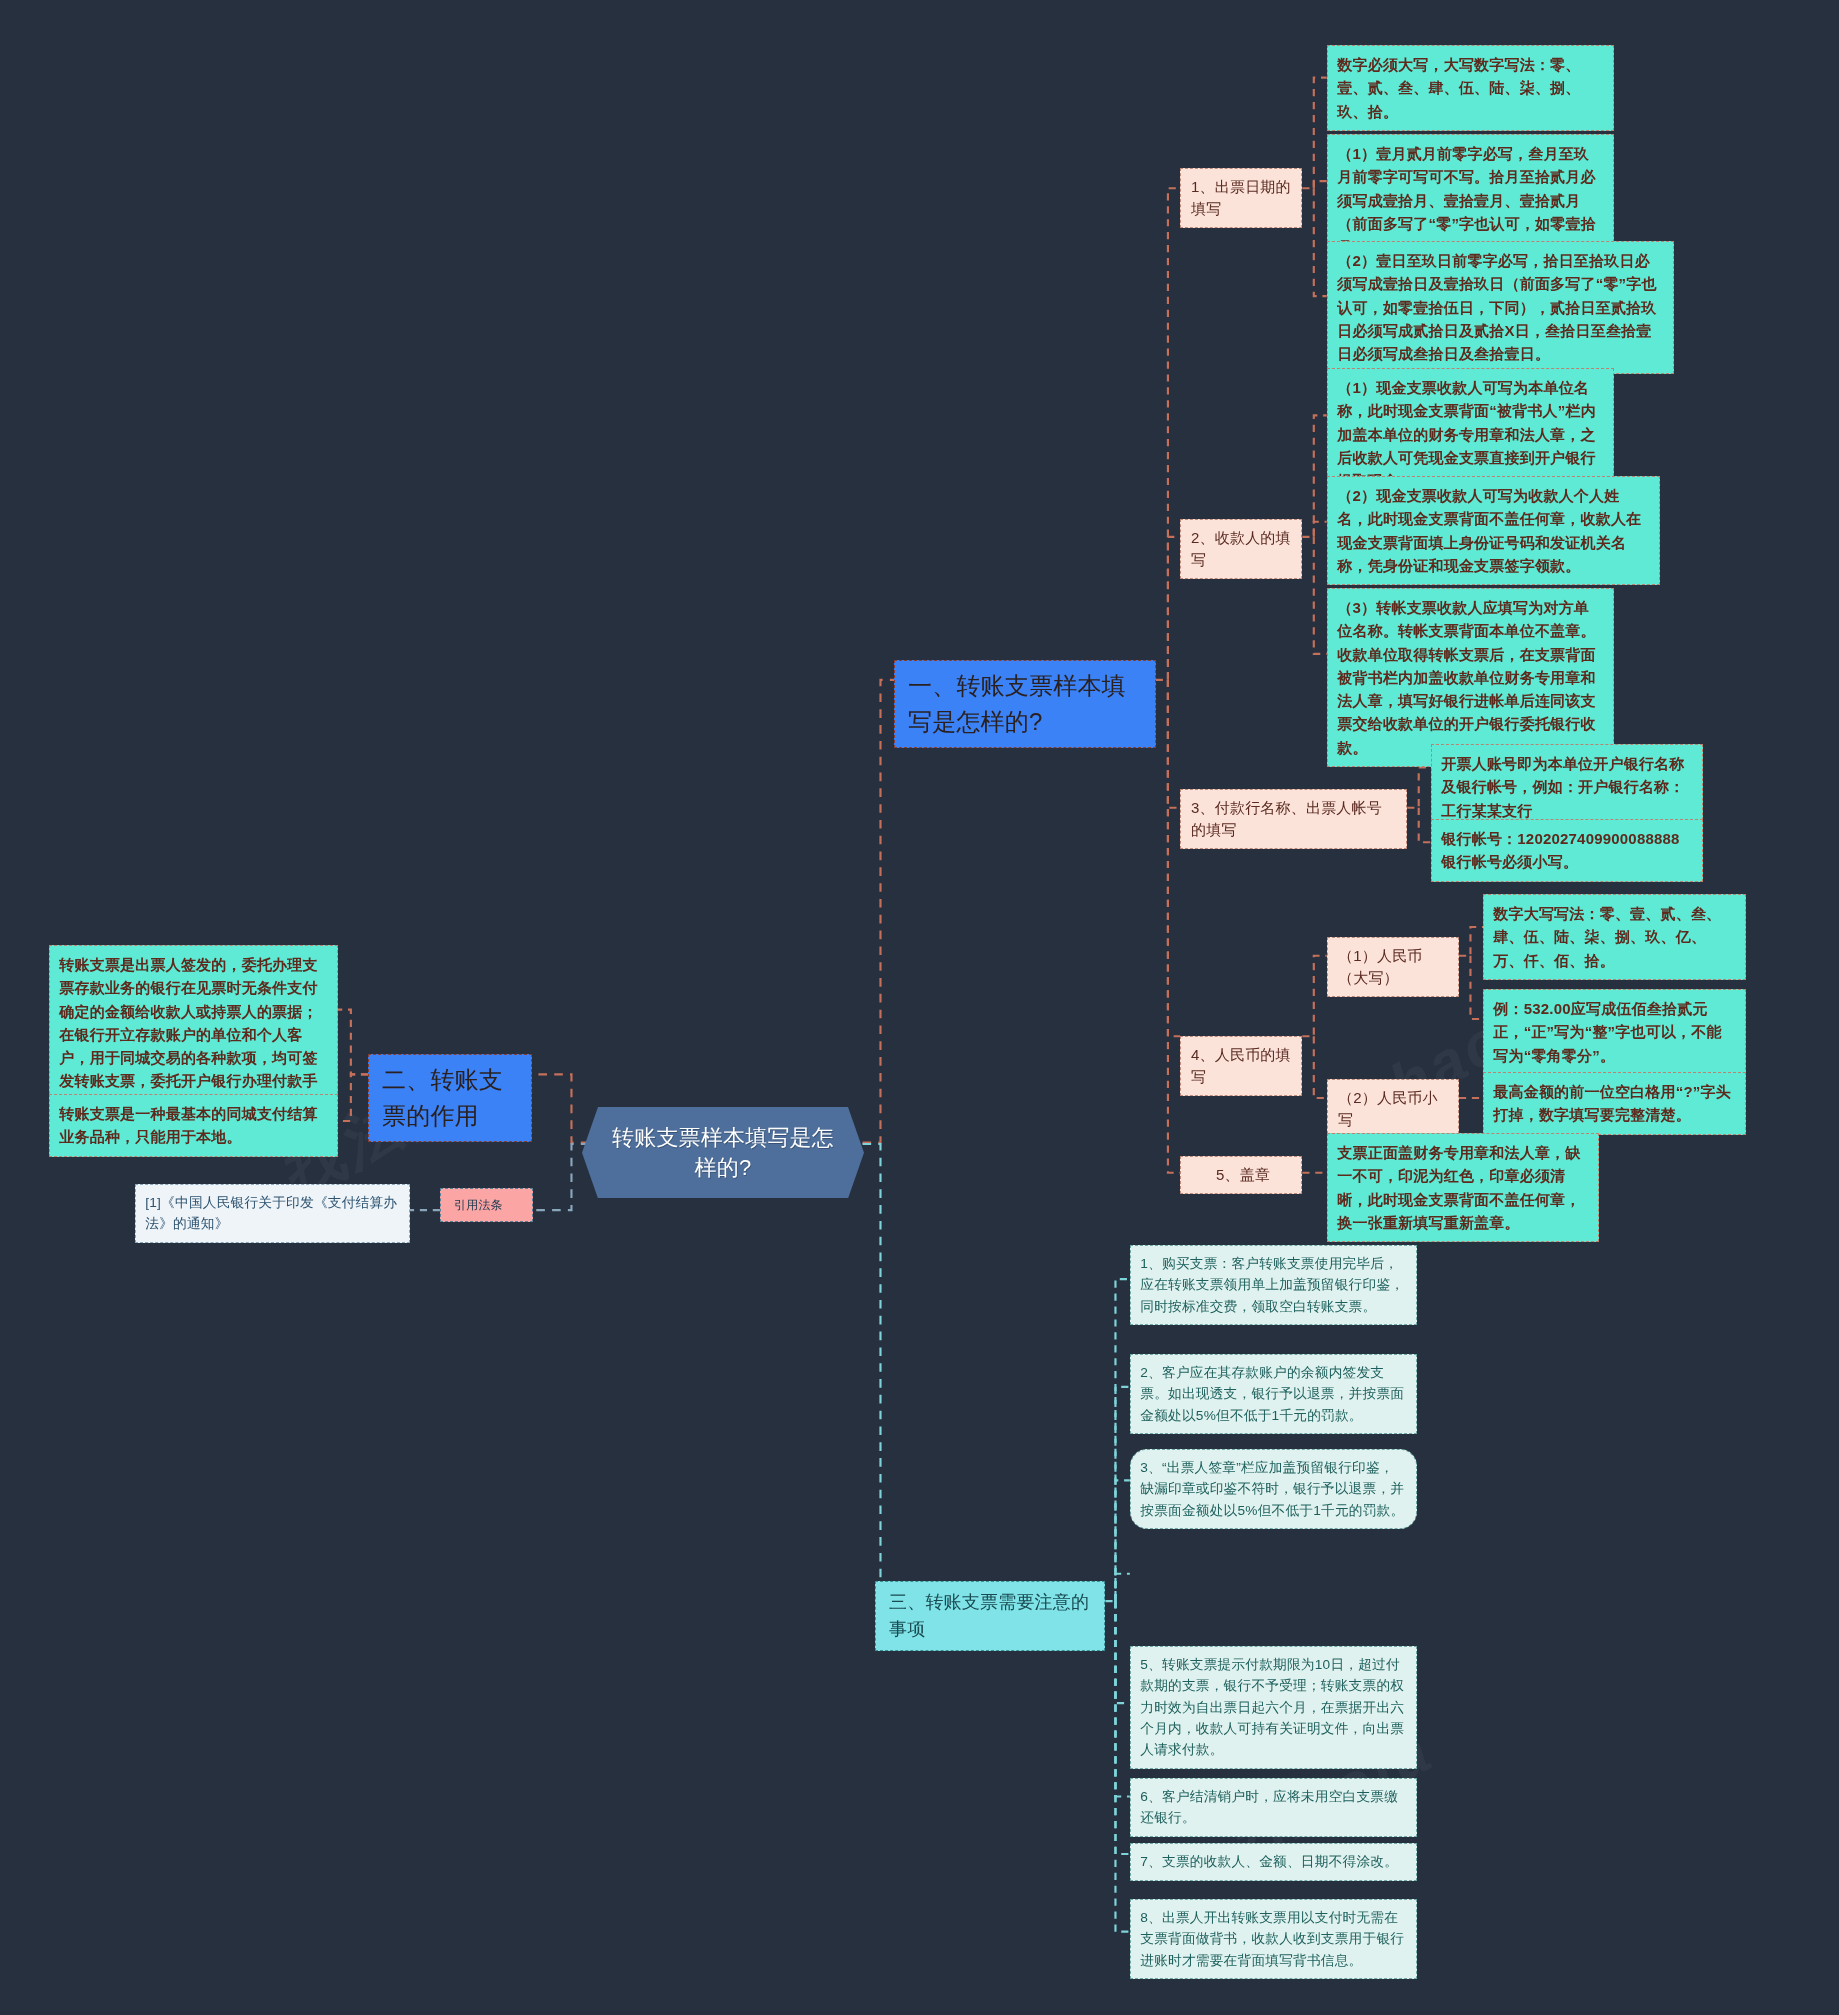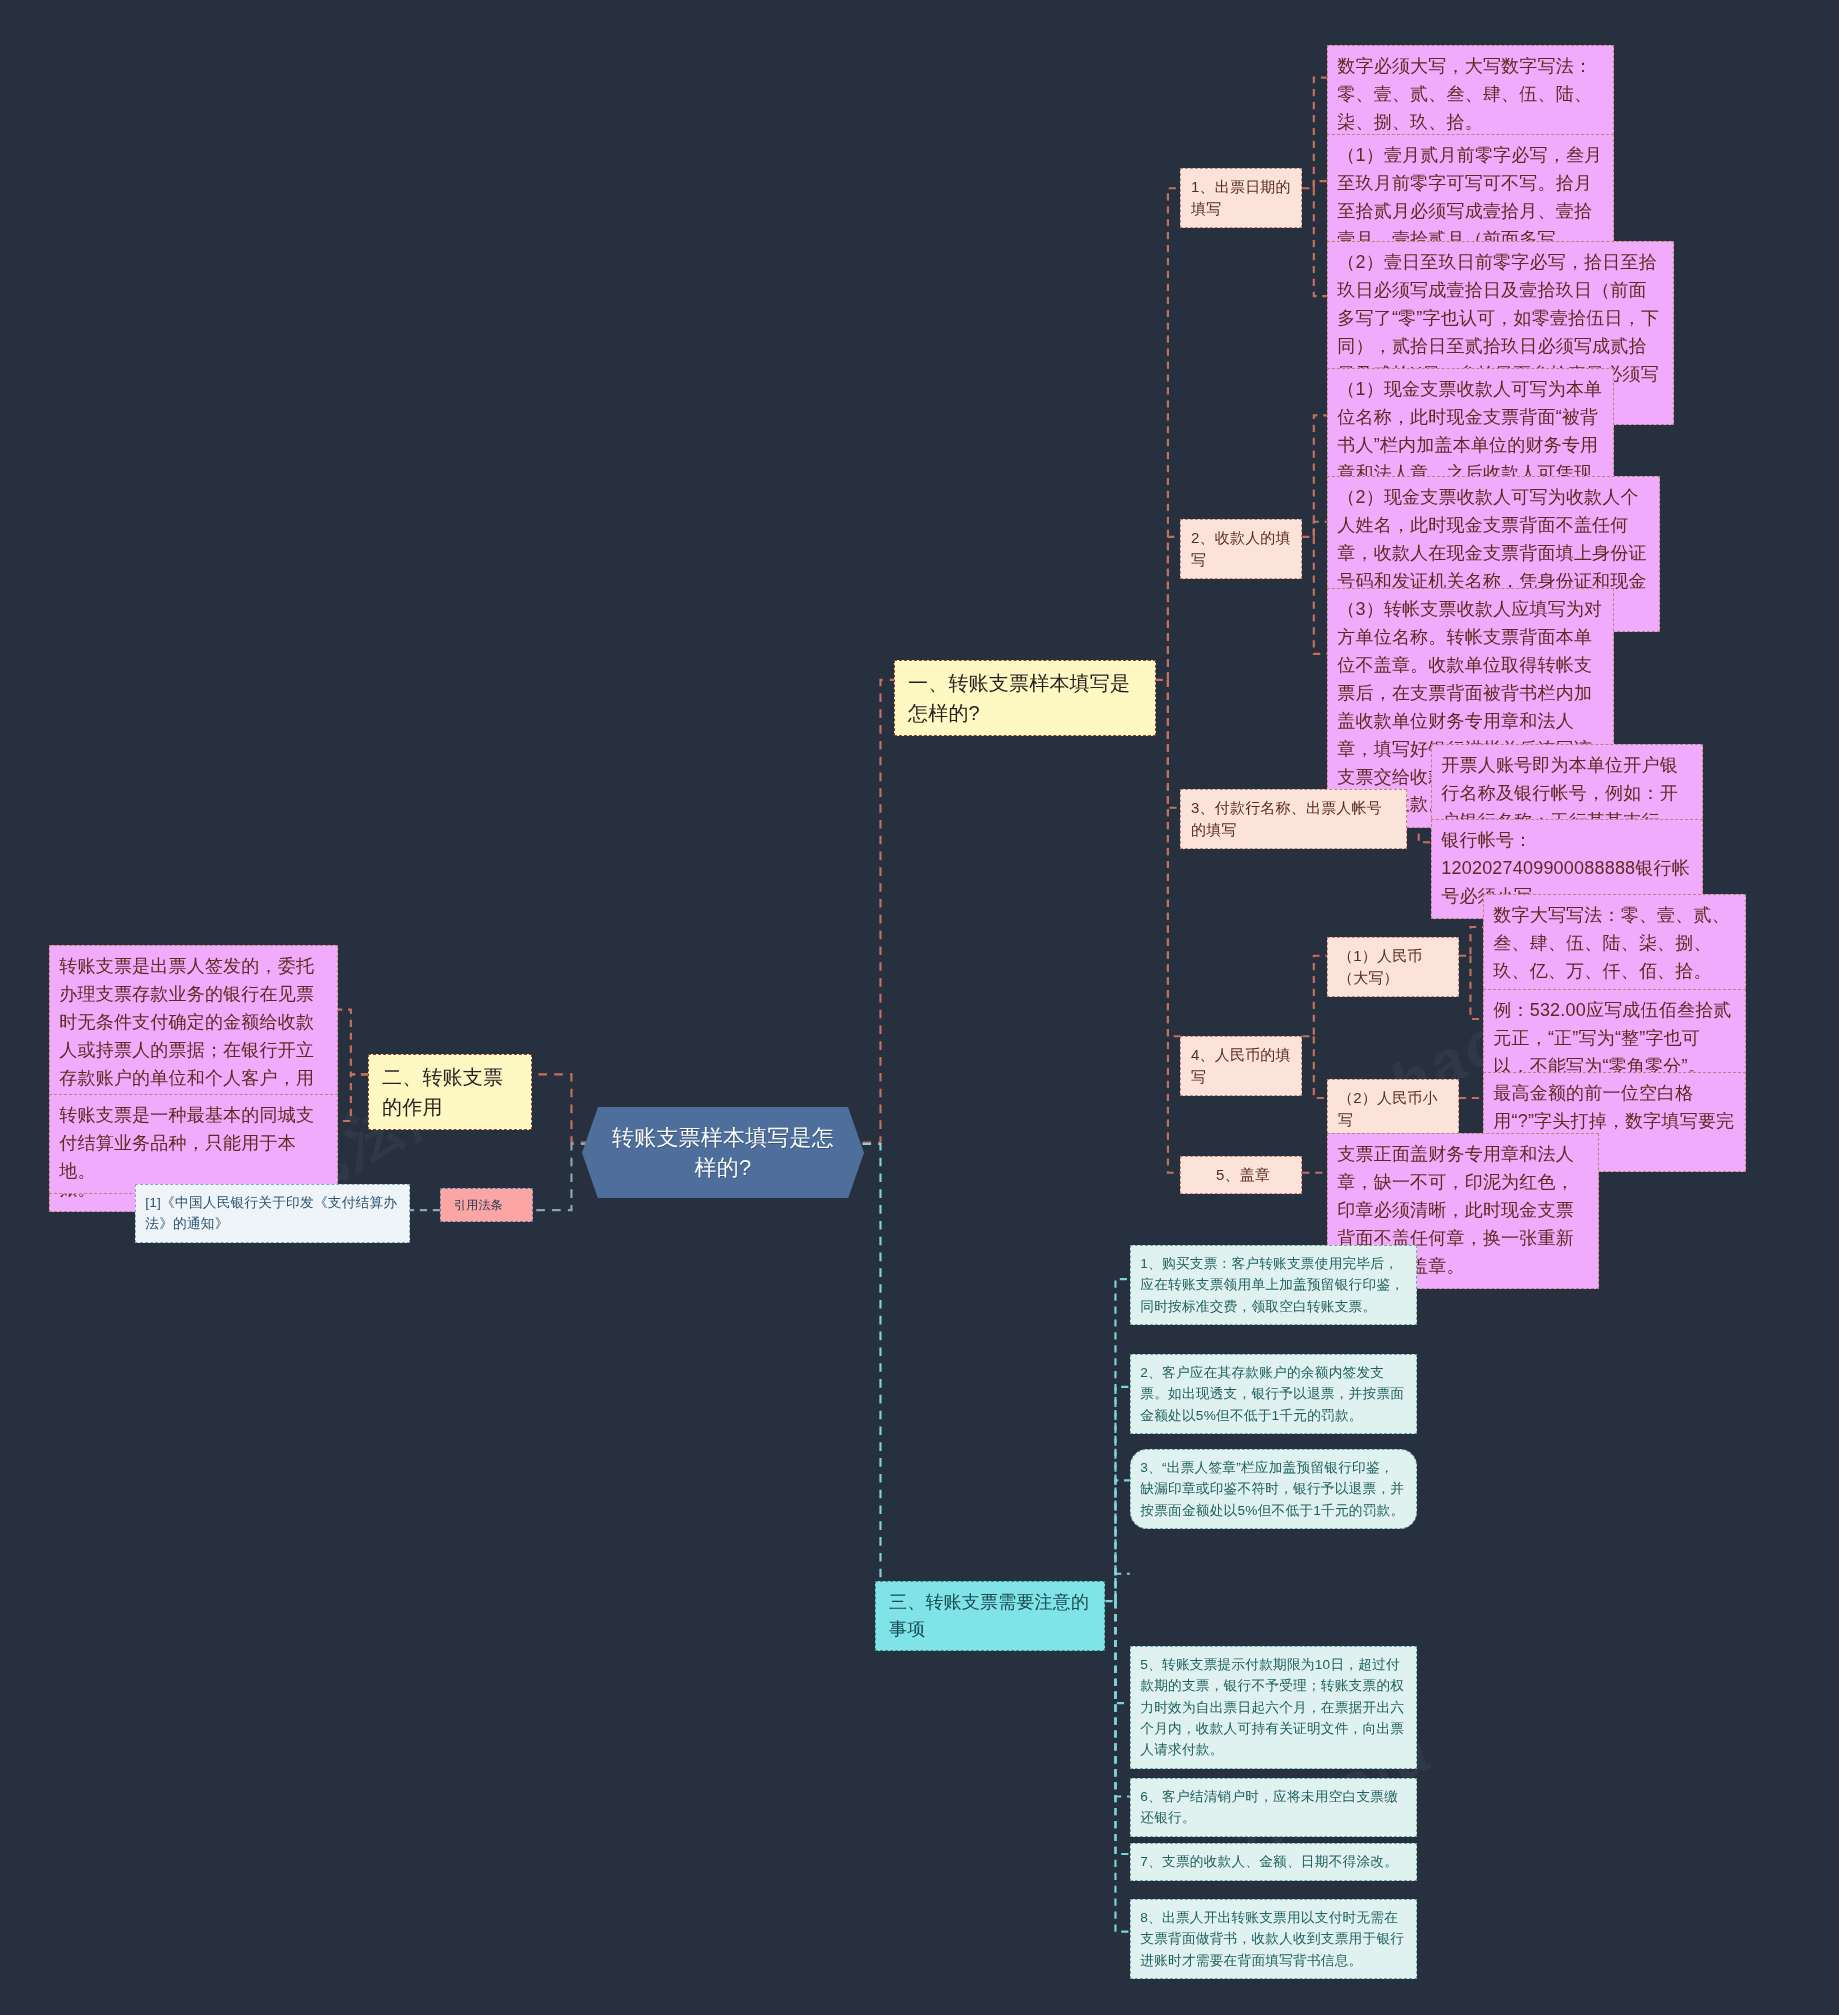--- a/index.html
+++ b/index.html
@@ -35,23 +35,23 @@
     color: #ffffff;
     font-size: 22px;
     text-align: center;
     line-height: 1.35;
     padding: 16px 21.6px;
     clip-path: polygon(16px 0, calc(100% - 16px) 0, 100% 50%, calc(100% - 16px) 100%, 16px 100%, 0 50%);
     text-shadow: 0.7px 0.7px 0 rgba(0,0,0,.25);
   }
   
   .topic-orange {
-    background: #fef9c3;
+    background: #3b82f6;
     color: #2a2020;
-    font-size: 20px;
+    font-size: 24px;
     border: 1.4px dashed #8a3d2c;
     padding: 7.2px 13px;
   }
   .topic-cyan {
     background: #7fe3e8;
     color: #184a50;
     font-size: 18px;
     border: 1.4px dashed #3d8e95;
     padding: 7.2px 13px;
   }
@@ -65,26 +65,27 @@
   
   .sub-pink {
     background: #fbe3da;
     color: #5a2a20;
     font-size: 15px;
     border: 1.4px dashed #c08878;
     padding: 6.5px 10px;
   }
   
   .leaf-pink {
-    background: #f0abfc;
+    background: #5eead4;
     color: #5e2a1e;
-    font-size: 18px;
+    font-size: 15px;
     border: 1.4px dashed #bd8371;
     padding: 7.2px 9.3px;
     line-height: 1.55;
+    font-weight: bold;
   }
   .leaf-mint {
     background: #e0f2ef;
     color: #1c5f5c;
     font-size: 13.7px;
     border: 1.4px dashed #6fa9a5;
     padding: 7.2px 9.3px;
     line-height: 1.55;
   }
   .leaf-white {

